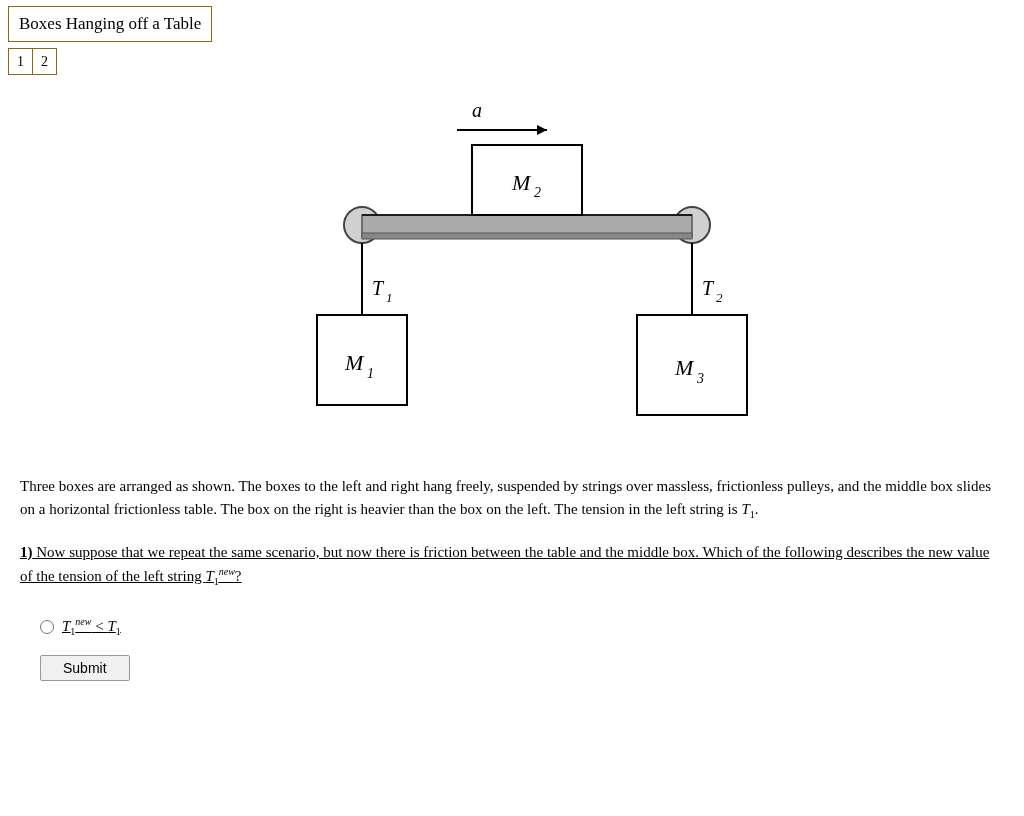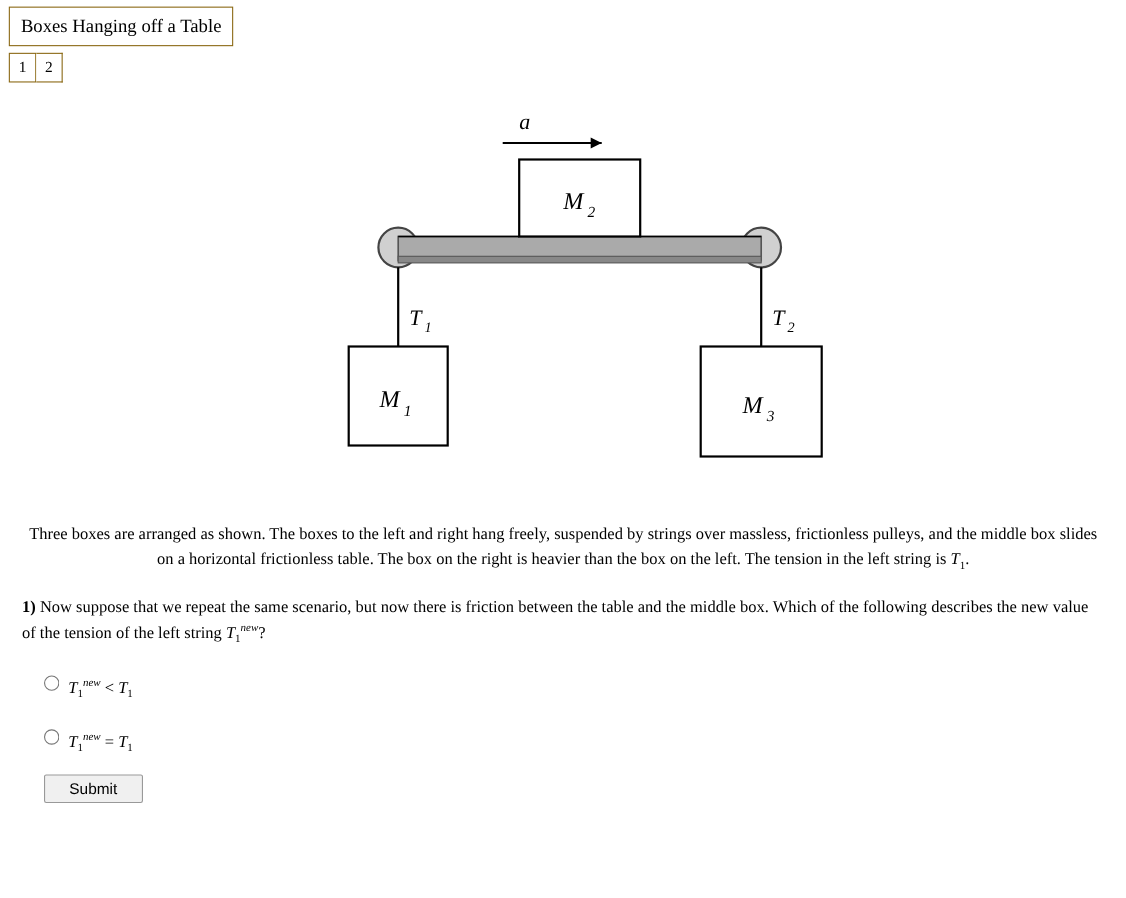--- a/index.html
+++ b/index.html
@@ -50,42 +50,42 @@
       position: relative;
     }
     .diagram-svg {
       display: block;
     }
     .description-text {
       margin: 0 20px 18px 20px;
       font-size: 15px;
       line-height: 1.55;
       color: #000;
-      text-align: center;
     }
     .question-section {
       margin: 10px 20px 10px 20px;
+      text-decoration: underline;
     }
     .question-text {
       font-size: 15px;
       line-height: 1.6;
       margin-bottom: 12px;
       color: #000;
     }
     .question-number {
       font-weight: bold;
     }
     .options-list {
       list-style: none;
       margin: 0 0 0 20px;
       padding: 0;
     }
     .option-item {
       display: flex;
-      align-items: flex-start;
+      align-items: center;
       margin-bottom: 6px;
       font-size: 15px;
       margin-top: 24px;
     }
     .option-item input[type="radio"] {
       margin-right: 8px;
       width: 14px;
       height: 14px;
     }
     .option-label {
@@ -185,26 +185,18 @@
 
     <ul class="options-list">
       <li class="option-item">
         <input type="radio" name="tension-choice" id="opt1" style="">
         <label class="option-label" for="opt1">
           <span class="math-italic">T</span><sub>1</sub><sup><span class="math-italic">new</span></sup>
           &lt;
           <span class="math-italic">T</span><sub>1</sub>
         </label>
       </li>
-      <li class="option-item">
-        <input type="radio" name="tension-choice" id="opt2" style="">
-        <label class="option-label" for="opt2">
-          <span class="math-italic">T</span><sub>1</sub><sup><span class="math-italic">new</span></sup>
-          =
-          <span class="math-italic">T</span><sub>1</sub>
-        </label>
-      </li>
     </ul>
 
     <button class="submit-btn">Submit</button>
   </div>
 
 </div>
 
 </body></html>

